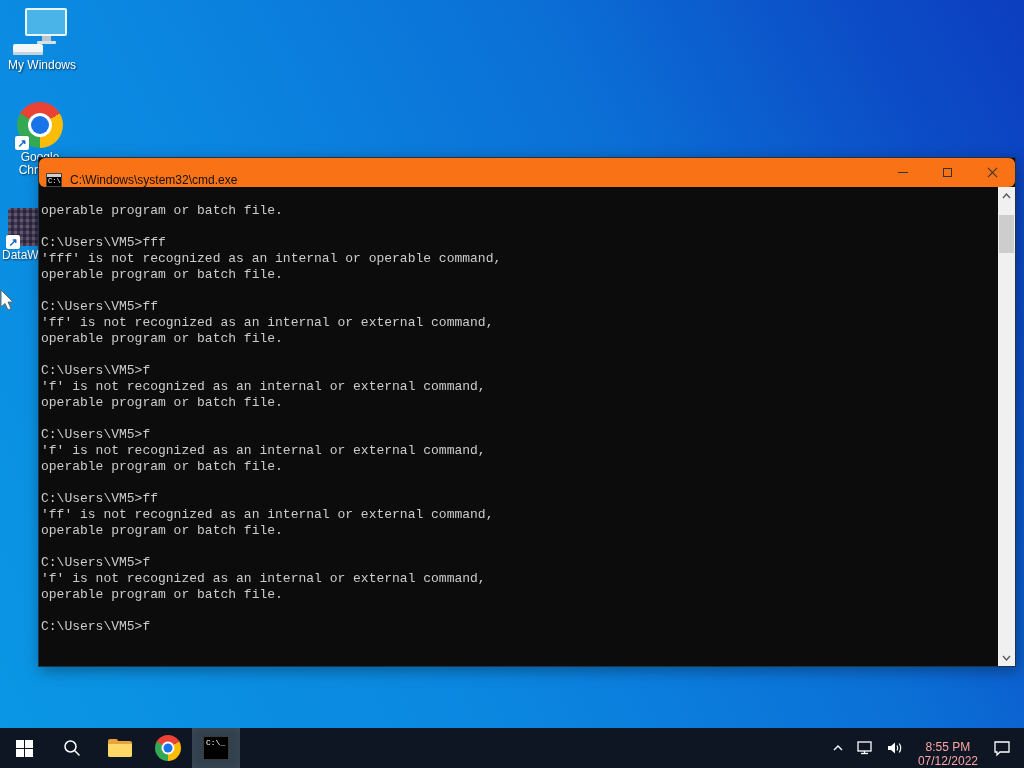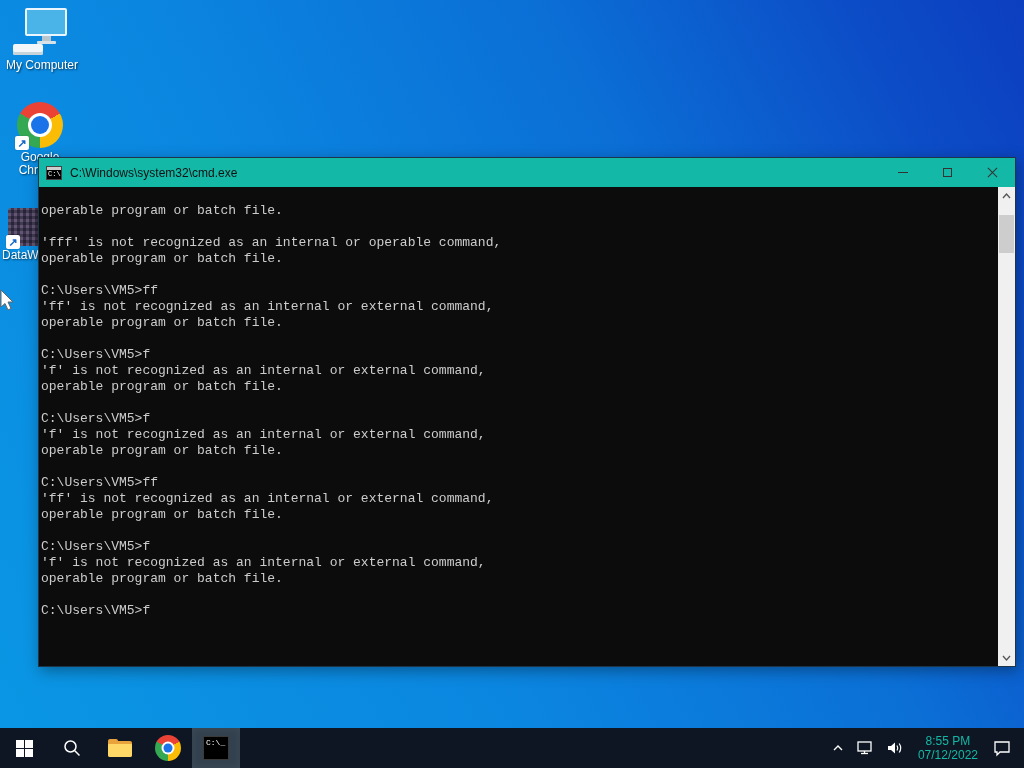--- a/index.html
+++ b/index.html
@@ -43,21 +43,21 @@
       repeating-linear-gradient(90deg, #9a90a8 0 3px, #5e5774 3px 6px);
     background-blend-mode:multiply; border-radius:3px; filter:blur(.4px); }
 
   .sc-badge { position:absolute; left:-2px; bottom:-2px; width:14px; height:14px; background:#fff;
     border-radius:2px; color:#1467c8; font-size:11px; font-weight:bold; line-height:14px;
     text-align:center; text-shadow:none; box-shadow:0 0 1px rgba(0,0,0,.4); }
 
   
   .cmd-window { position:absolute; left:38px; top:157px; width:978px; height:510px;
     border:1px solid #1e3448; background:#0c0c0c; box-shadow:2px 4px 14px rgba(0,0,0,.35); }
-  .titlebar { height:29px; background:#14b8a6; display:flex; align-items:center; }
+  .titlebar { height:29px; background:#f97316; display:flex; align-items:flex-end;border-radius:6px; }
   .titlebar .app-ico { width:16px; height:14px; margin-left:7px; background:#000; position:relative;
     border:1px solid #444; }
   .titlebar .app-ico::before { content:""; position:absolute; left:0; right:0; top:0; height:3px;
     background:#cfcfcf; }
   .titlebar .app-ico::after { content:"C:\\"; position:absolute; left:1px; top:3px; color:#fff;
     font-size:7px; line-height:8px; font-family:"Liberation Mono", monospace; }
   .titlebar .title { font-size:12px; color:#111; margin-left:8px; flex:1; white-space:nowrap;
     overflow:hidden; }
   .cap-btn { width:45px; height:29px; display:flex; align-items:center; justify-content:center; }
   .glyph-min { width:10px; height:1px; background:#333; }
@@ -97,40 +97,40 @@
     border-radius:1px 1px 2px 2px; }
 
   .chrome-ball.small { width:26px; height:26px; margin:0; }
   .chrome-ball.small::before { width:13px; height:13px; }
   .chrome-ball.small::after { width:9px; height:9px; }
 
   .cmd-art { position:relative; width:26px; height:24px; background:#000; border:1px solid #3a3a3a; }
   .cmd-art::before { content:"C:\\_"; position:absolute; left:2px; top:1px; color:#fff; font-size:8px;
     font-family:"Liberation Mono", monospace; }
 
-  .tray { margin-left:auto; display:flex; align-items:center; color:#14b8a6; }
+  .tray { margin-left:auto; display:flex; align-items:flex-end; color:#fca5a5; }
   .tray-btn { height:40px; display:flex; align-items:center; justify-content:center; padding:0 6px; }
   .clock { text-align:center; font-size:12px; line-height:14px; padding:0 8px; }
 
   
   .cursor { position:absolute; left:0px; top:289px; z-index:90; }
 </style>
 </head>
 <body>
 
 <div class="desktop">
 
   <div class="desk-icon icon-computer">
     <div class="pc-art">
       <div class="pc-screen"></div>
         <div class="pc-stand"></div>
         <div class="pc-base"></div>
         <div class="pc-kbd"></div>
     </div>
-    <div class="lbl">My Computer</div>
+    <div class="lbl">My Windows</div>
   </div>
 
   <div class="desk-icon icon-chrome-sc">
     <div style="position:relative; width:46px; margin:0 auto;">
       <div class="chrome-ball"></div>
       <div class="sc-badge">↗</div>
     </div>
     <div class="lbl">
       <div>Google</div>
       <div>Chrome</div>
@@ -156,20 +156,21 @@
           <div class="glyph-max"></div>
         </div>
       <div class="cap-btn">
           <div class="glyph-close"></div>
         </div>
     </div>
     <div class="term-body">
       <div class="term-text">
           <div class="tline">operable program or batch file.</div>
           <div class="tline"></div>
+          <div class="tline">C:\Users\VM5&gt;fff</div>
           <div class="tline">'fff' is not recognized as an internal or operable command,</div>
           <div class="tline">operable program or batch file.</div>
           <div class="tline"></div>
           <div class="tline">C:\Users\VM5&gt;ff</div>
           <div class="tline">'ff' is not recognized as an internal or external command,</div>
           <div class="tline">operable program or batch file.</div>
           <div class="tline"></div>
           <div class="tline">C:\Users\VM5&gt;f</div>
           <div class="tline">'f' is not recognized as an internal or external command,</div>
           <div class="tline">operable program or batch file.</div>

